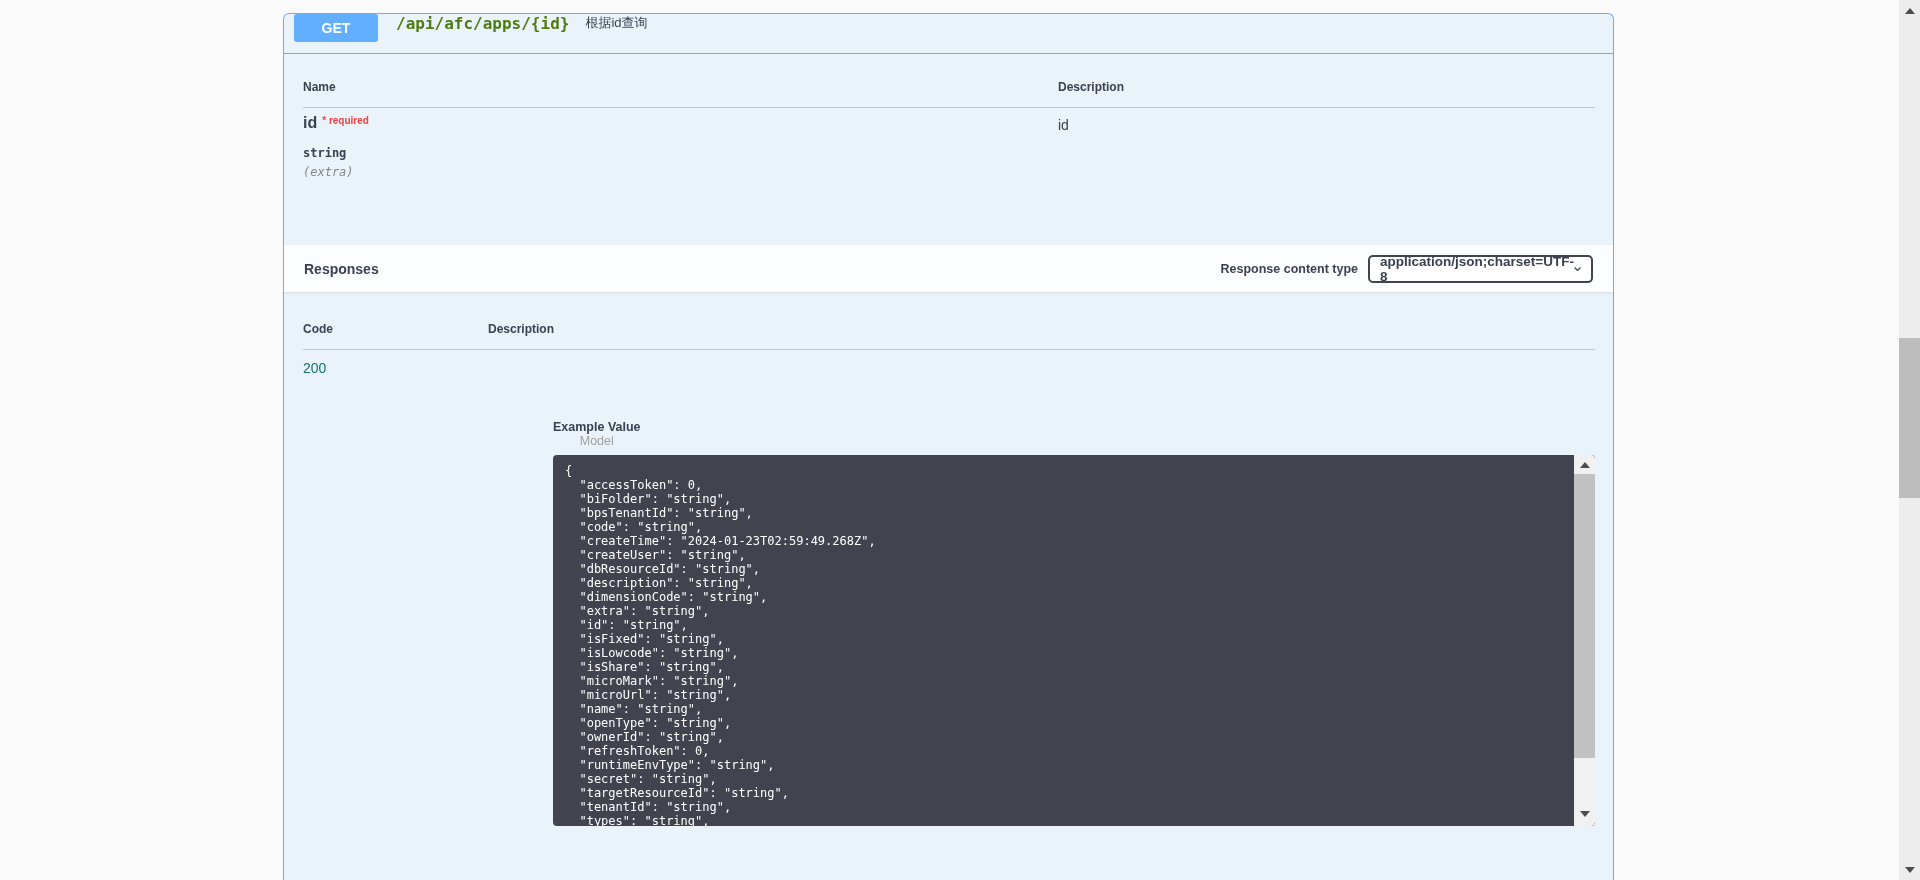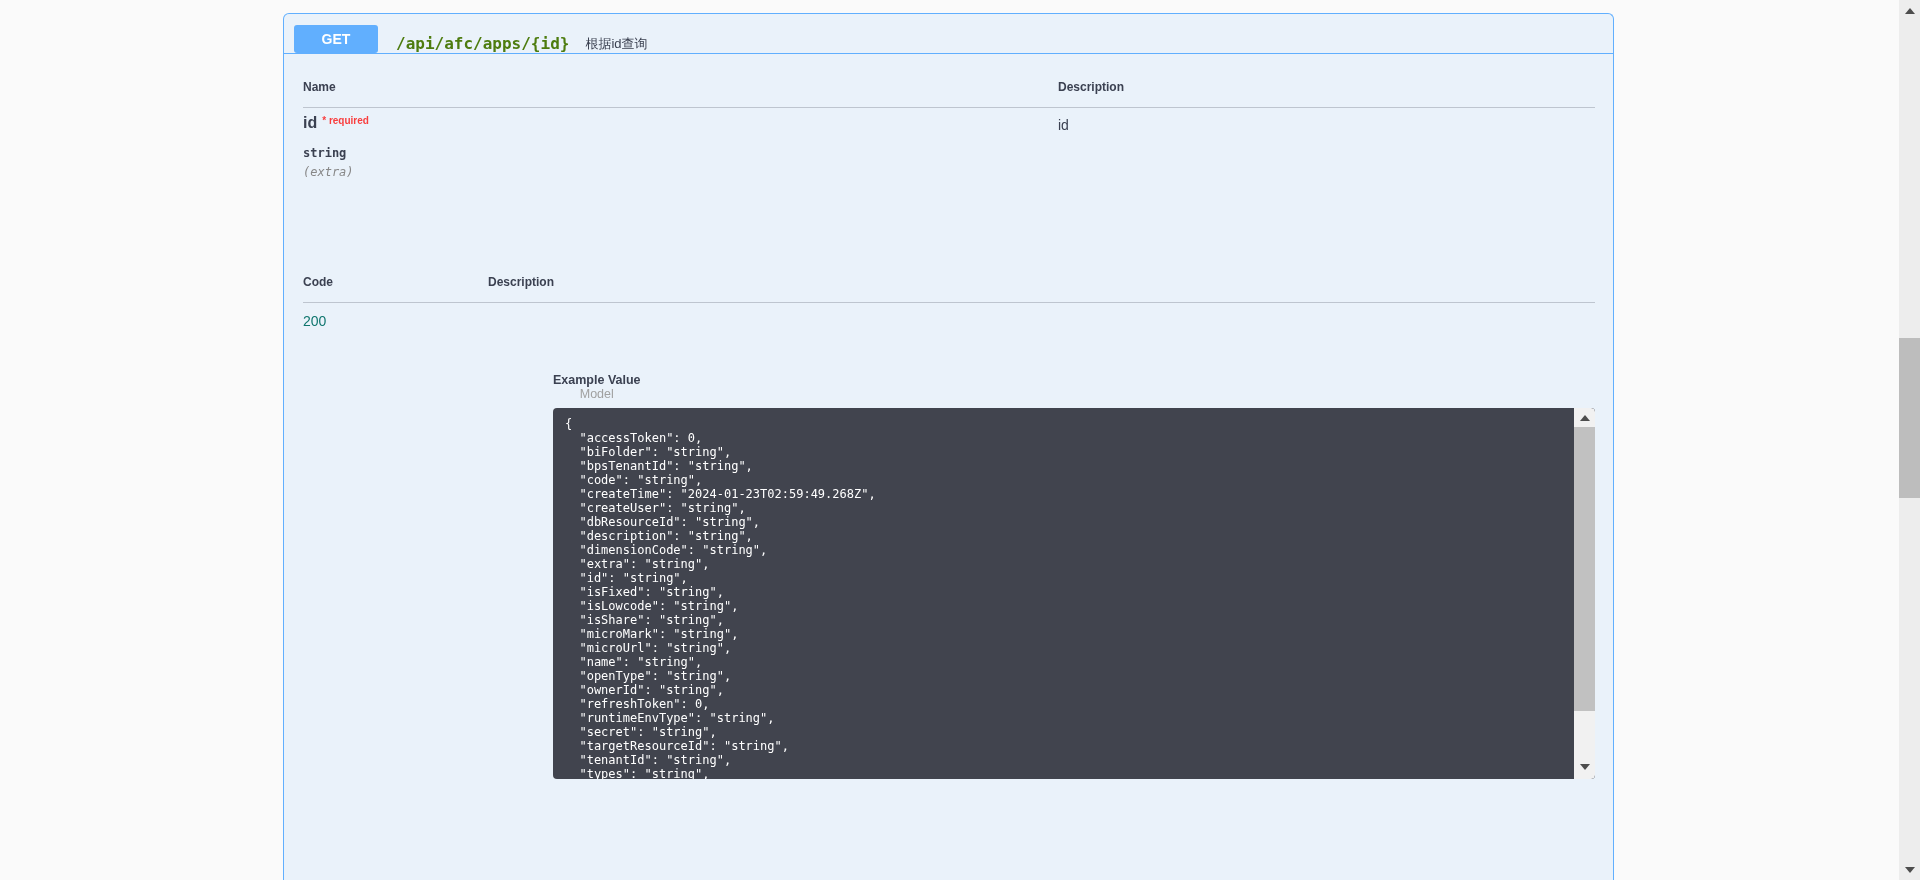--- a/index.html
+++ b/index.html
@@ -6,21 +6,21 @@
   body { width:1920px; height:880px; overflow:hidden; background:#fafafa;
          font-family:"Liberation Sans", sans-serif; color:#3b4151; }
   .page { position:relative; width:1920px; height:880px; }
 
   
   .opblock { position:absolute; left:283px; top:13px; width:1331px; height:867px;
              border:1px solid #61affe; border-bottom:none; border-radius:6px 6px 0 0;
              background:#eaf2fa; overflow:hidden; }
 
   .opblock-header { position:relative; height:40px; border-bottom:1px solid #61affe;
-                    display:flex; align-items:flex-end; padding:0 10px; cursor:pointer; }
+                    display:flex; align-items:flex-start; padding:0 10px; cursor:pointer; }
   .method-badge { display:flex; align-items:center; justify-content:center;
                   width:84px; height:28px; background:#61affe; color:#fff;
                   font-weight:bold; font-size:14px; border-radius:3px; }
   .endpoint-path { margin-left:18px; font-family:"DejaVu Sans Mono", monospace;
                    font-size:16px; font-weight:700; color:#4d7c0f; letter-spacing:0; }
   .endpoint-summary { margin-left:16px; font-size:13px; color:#3b4151; }
 
   .section-header { height:45px; background:#fcfdff; display:flex; align-items:center;
                     padding:0 20px; box-shadow:0 1px 2px rgba(0,0,0,.1); position:relative; }
   .section-title { font-size:14px; font-weight:bold; color:#3b4151; }
@@ -107,20 +107,32 @@
       <div class="tbl-divider" style="top:53px;"></div>
 
       <div class="param-name">
         <span>id</span><span class="param-required">* required</span>
       </div>
       <span class="param-type">string</span>
       <span class="param-loc">(extra)</span>
       <span class="param-desc">id</span>
     </div>
 
+    <div class="section-header resp-header">
+      <span class="section-title">Responses</span>
+      <div class="content-type-wrap">
+        <span class="content-type-label">Response content type</span>
+        <div class="content-type-select">
+          <span>application/json;charset=UTF-8</span>
+          <svg width="12" height="8" viewBox="0 0 12 8">
+            <polyline points="1,1.5 6,6.5 11,1.5" fill="none" stroke="#3b4151" stroke-width="2"></polyline>
+          </svg>
+        </div>
+      </div>
+    </div>
 
     <div class="responses-body">
       <span class="col-header" style="left:19px; top:30px;">Code</span>
       <span class="col-header" style="left:204px; top:30px;">Description</span>
       <div class="tbl-divider" style="top:57px;"></div>
 
       <span class="response-code">200</span>
 
 
       <div class="tabs">

